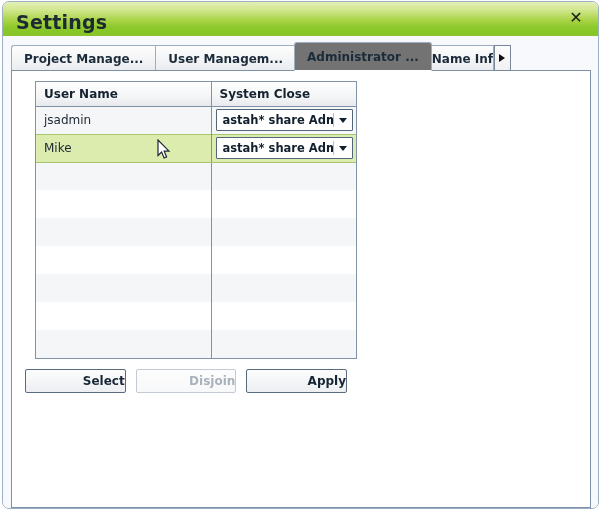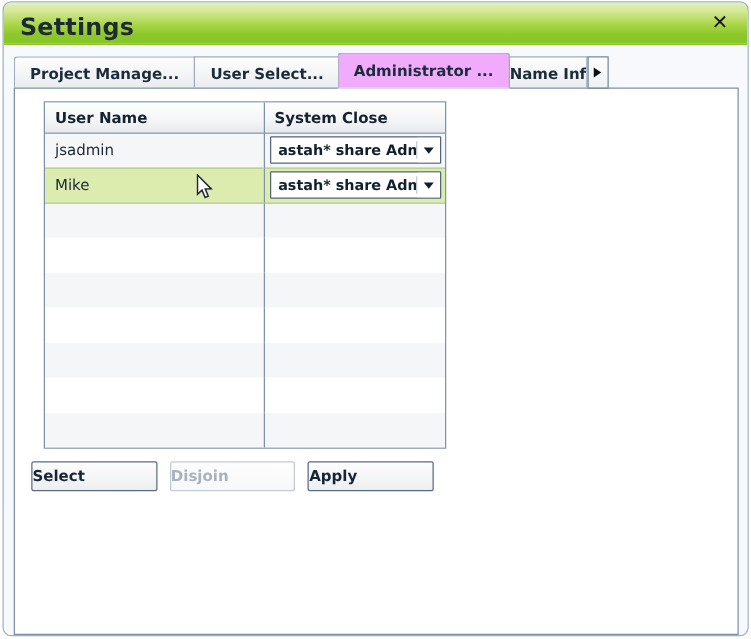--- a/index.html
+++ b/index.html
@@ -117,21 +117,21 @@
     overflow: hidden;
   }
   .tab:first-child {
     border-top-left-radius: 3px;
   }
   .tab.last-inactive {
     border-right: 1px solid #9eadbd;
   }
   .tab.active {
     height: 29px;
-    background: #f0abfc;
+    background: #737373;
     border: 1px solid #9eadbd;
     border-bottom: 1px solid #ffffff;
     border-top-left-radius: 3px;
     border-top-right-radius: 3px;
     z-index: 3;
     margin-left: -1px;
     margin-right: -1px;
   }
   .tab-scroll-btn {
     width: 17px;
@@ -276,21 +276,21 @@
     width: 322px;
     display: flex;
     gap: 10px;
   }
   .btn {
     box-sizing: border-box;
     height: 24px;
     flex: 1 1 0;
     display: flex;
     align-items: center;
-    justify-content: flex-start;
+    justify-content: flex-end;
     font-size: 12px;
     font-weight: bold;
     color: #172636;
     background: linear-gradient(to bottom, #fdfdfd 0%, #f4f5f7 55%, #eceef1 100%);
     border: 1px solid #5a6b80;
     border-radius: 2px;
     cursor: pointer;
     user-select: none;
   }
   .btn.disabled {
@@ -351,21 +351,21 @@
       <div class="close-x">✕</div>
     </div>
 
     <div class="dialog-body">
 
       <div class="tabstrip">
         <div class="tab">
           <span>Project Manage...</span>
         </div>
         <div class="tab">
-          <span>User Select...</span>
+          <span>User Managem...</span>
         </div>
         <div class="tab active">
           <span>Administrator ...</span>
         </div>
         <div class="tab last-inactive" style="max-width:63px;">
           <span>Name Inf</span>
         </div>
         <div class="tab-scroll-btn">
           <span class="arrow"></span>
         </div>

